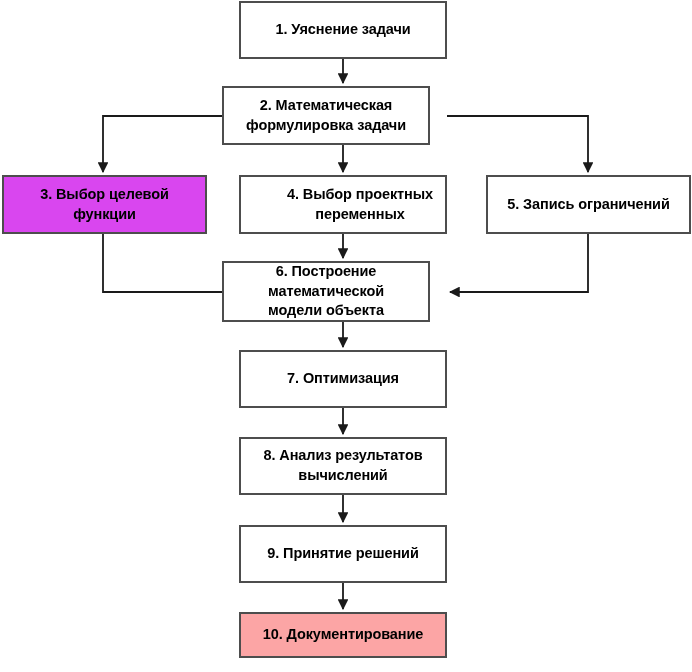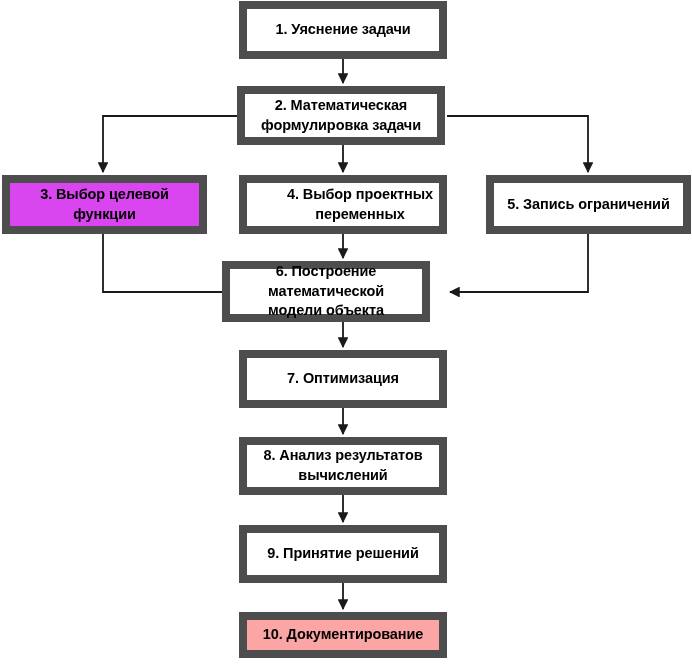--- a/index.html
+++ b/index.html
@@ -20,21 +20,21 @@
     left: 0;
     top: 0;
     width: 692px;
     height: 672px;
     pointer-events: none;
   }
   .node {
     position: absolute;
     box-sizing: border-box;
     background: #ffffff;
-    border: 8px solid #c2410c;
+    border: 2px solid #c2410c;
     display: flex;
     align-items: center;
     justify-content: center;
     text-align: center;
     color: #000000;
     font-weight: bold;
     font-size: 14.5px;
     line-height: 1.35;
     letter-spacing: -0.1px;
     padding: 2px 6px;
@@ -78,21 +78,21 @@
 
     <path d="M 343 495 L 343 522" stroke="#1a1a1a" stroke-width="1.8" fill="none" marker-end="url(#arrowhead)"></path>
 
     <path d="M 343 583 L 343 609" stroke="#1a1a1a" stroke-width="1.8" fill="none" marker-end="url(#arrowhead)"></path>
   </svg>
 
   <div class="node" id="node-n1" style="left: 239px; top: 1px; width: 208px; height: 58px; border-color: rgb(77, 77, 77); background: rgb(255, 255, 255); color: rgb(0, 0, 0);">
     <span class="node-label">1. Уяснение задачи</span>
   </div>
 
-  <div class="node" id="node-n2" style="left: 237px; top: 86px; width: 208px; height: 59px; border-color: rgb(77, 77, 77); background: rgb(255, 255, 255); color: rgb(0, 0, 0);">
+  <div class="node" id="node-n2" style="left: 222px; top: 86px; width: 208px; height: 59px; border-color: rgb(77, 77, 77); background: rgb(255, 255, 255); color: rgb(0, 0, 0);">
     <span class="node-label">2. Математическая
 формулировка задачи</span>
   </div>
 
   <div class="node" id="node-n3" style="left: 2px; top: 175px; width: 205px; height: 59px; border-color: rgb(77, 77, 77); background: #d946ef; color: rgb(0, 0, 0);">
     <span class="node-label">3. Выбор целевой
 функции</span>
   </div>
 
   <div class="node" id="node-n4" style="left: 239px; top: 175px; width: 208px; height: 59px; border-color: rgb(77, 77, 77); background: rgb(255, 255, 255); color: rgb(0, 0, 0); padding-left: 40px;">

